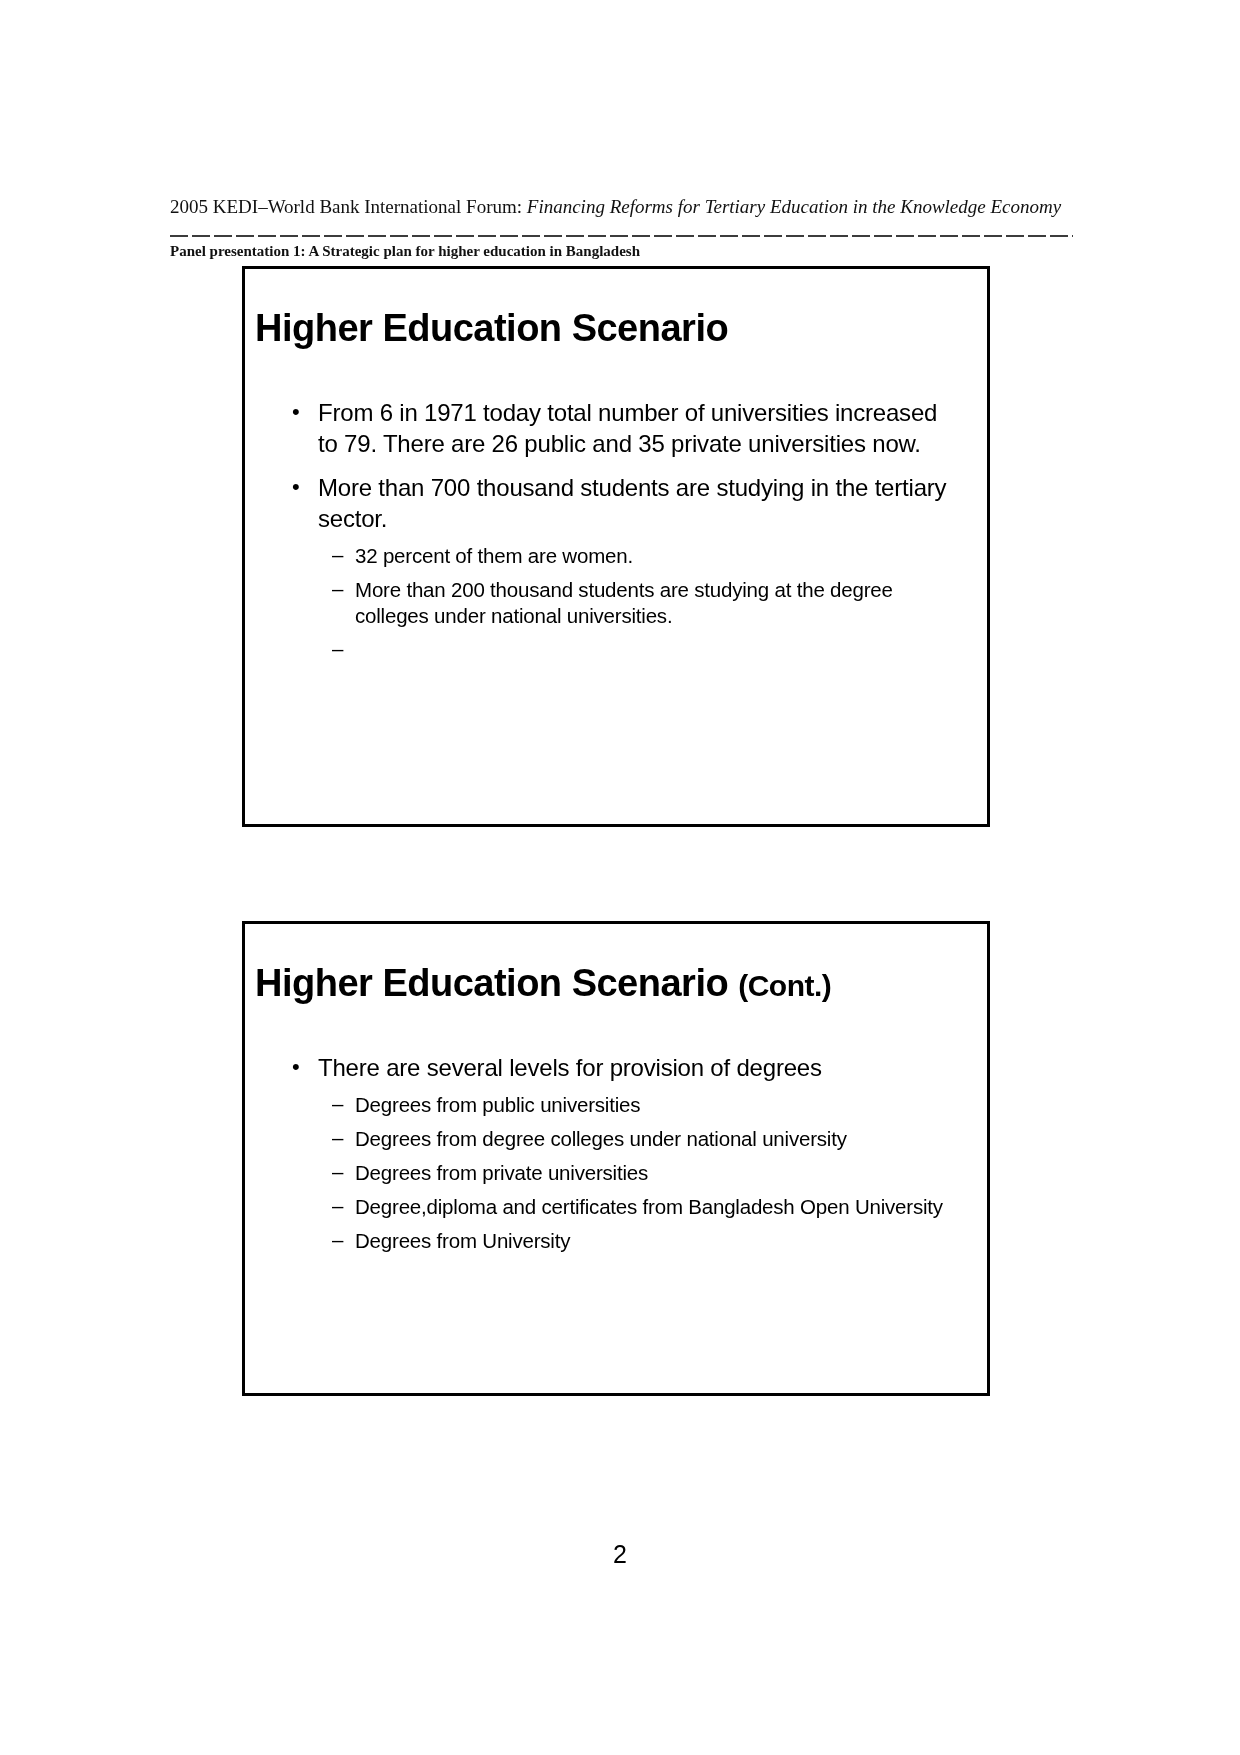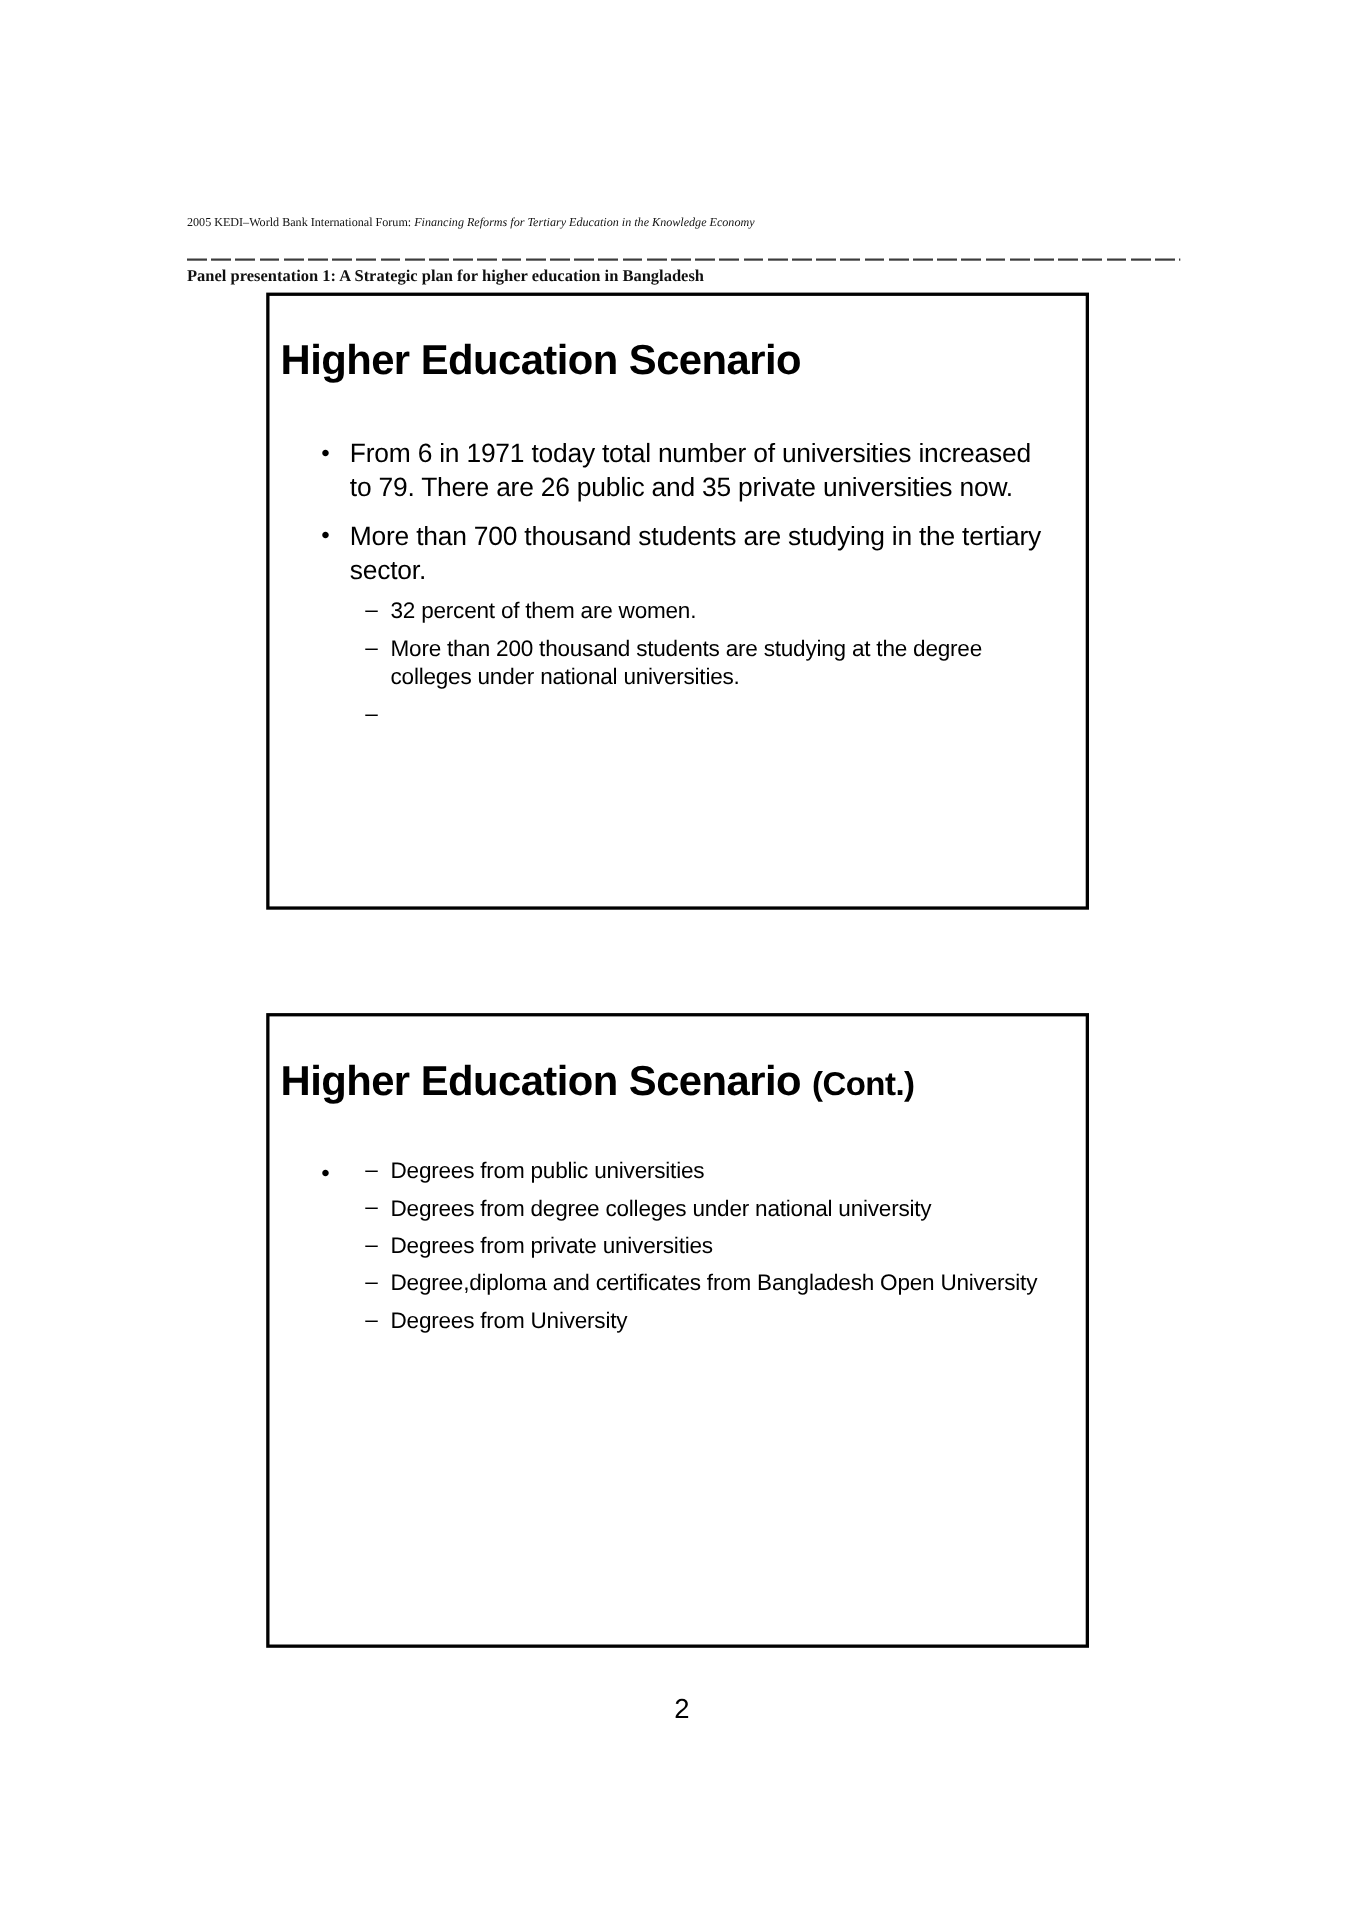--- a/index.html
+++ b/index.html
@@ -17,21 +17,21 @@
     margin: 0 auto;
     overflow: hidden;
   }
 
   
   .forum-line {
     position: absolute;
     left: 170px;
     top: 196px;
     font-family: "Liberation Serif", serif;
-    font-size: 11px;
+    font-size: 19px;
     white-space: nowrap;
     color: #111;
   }
   .forum-line .it { font-style: italic; }
   .header-rule {
     position: absolute;
     left: 170px;
     top: 235px;
     width: 903px;
     height: 2px;
@@ -51,21 +51,21 @@
   
   .slide {
     position: absolute;
     left: 242px;
     width: 748px;
     border: 3px solid #000;
     box-sizing: border-box;
     background: #fff;
   }
   .slide-1 { top: 266px; height: 561px; }
-  .slide-2 { top: 921px; height: 577px; }
+  .slide-2 { top: 921px; height: 475px; }
 
   .slide-title {
     margin: 38px 10px 0;
     font-size: 38px;
     font-weight: bold;
     letter-spacing: -0.5px;
     line-height: 1.15;
   }
   .slide-title .cont { font-size: 30px; }
 
@@ -160,20 +160,21 @@
   </section>
 
   <section class="slide slide-2">
     <h1 class="slide-title">
       <span>Higher Education Scenario</span>
       <span class="cont">(Cont.)</span>
     </h1>
     <ul class="bullets">
       <li>
         <span class="marker">•</span>
+        <span>There are several levels for provision of degrees</span>
         <ul class="subs">
           <li>
             <span class="marker">–</span>
             <span>Degrees from public universities</span>
           </li>
           <li>
             <span class="marker">–</span>
             <span>Degrees from degree colleges under national university</span>
           </li>
           <li>

